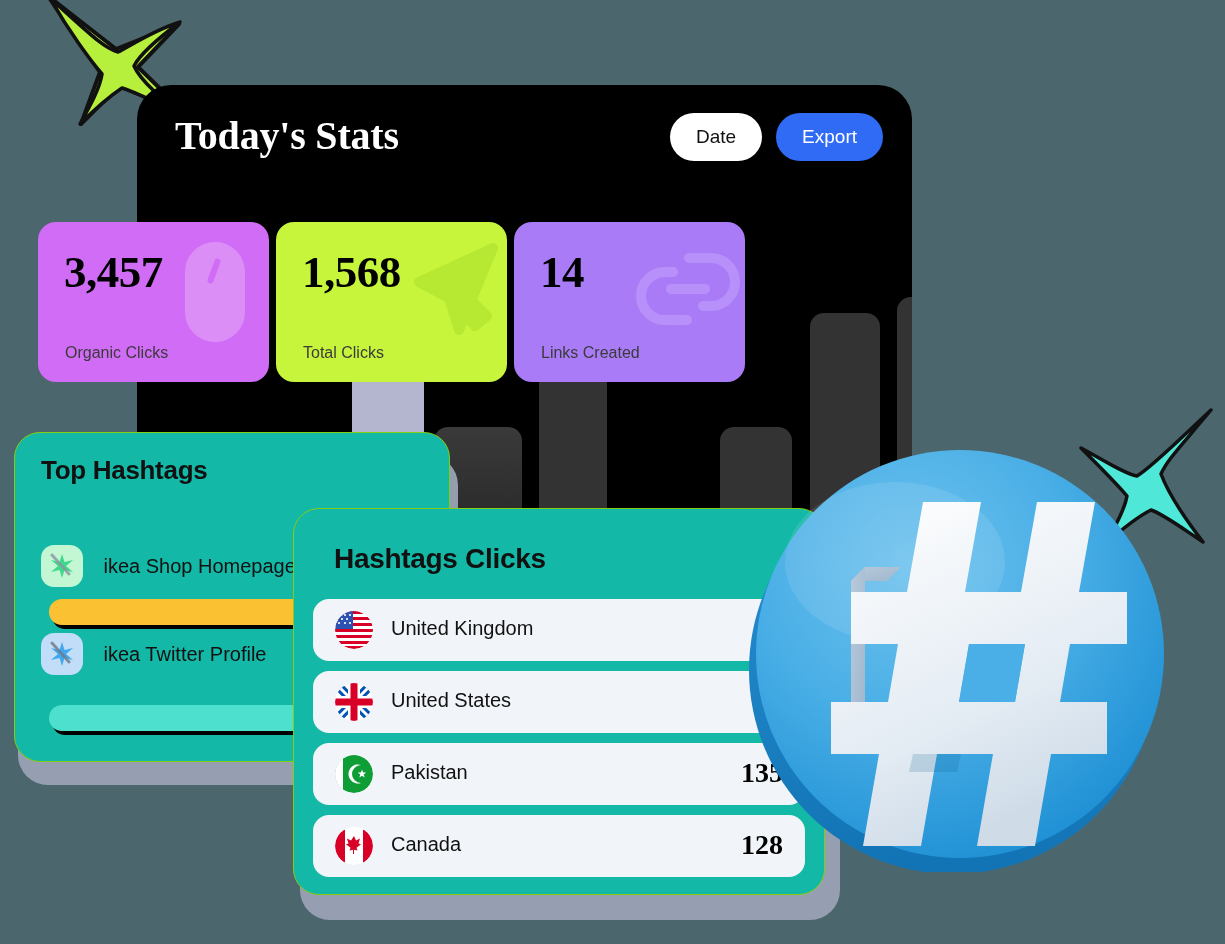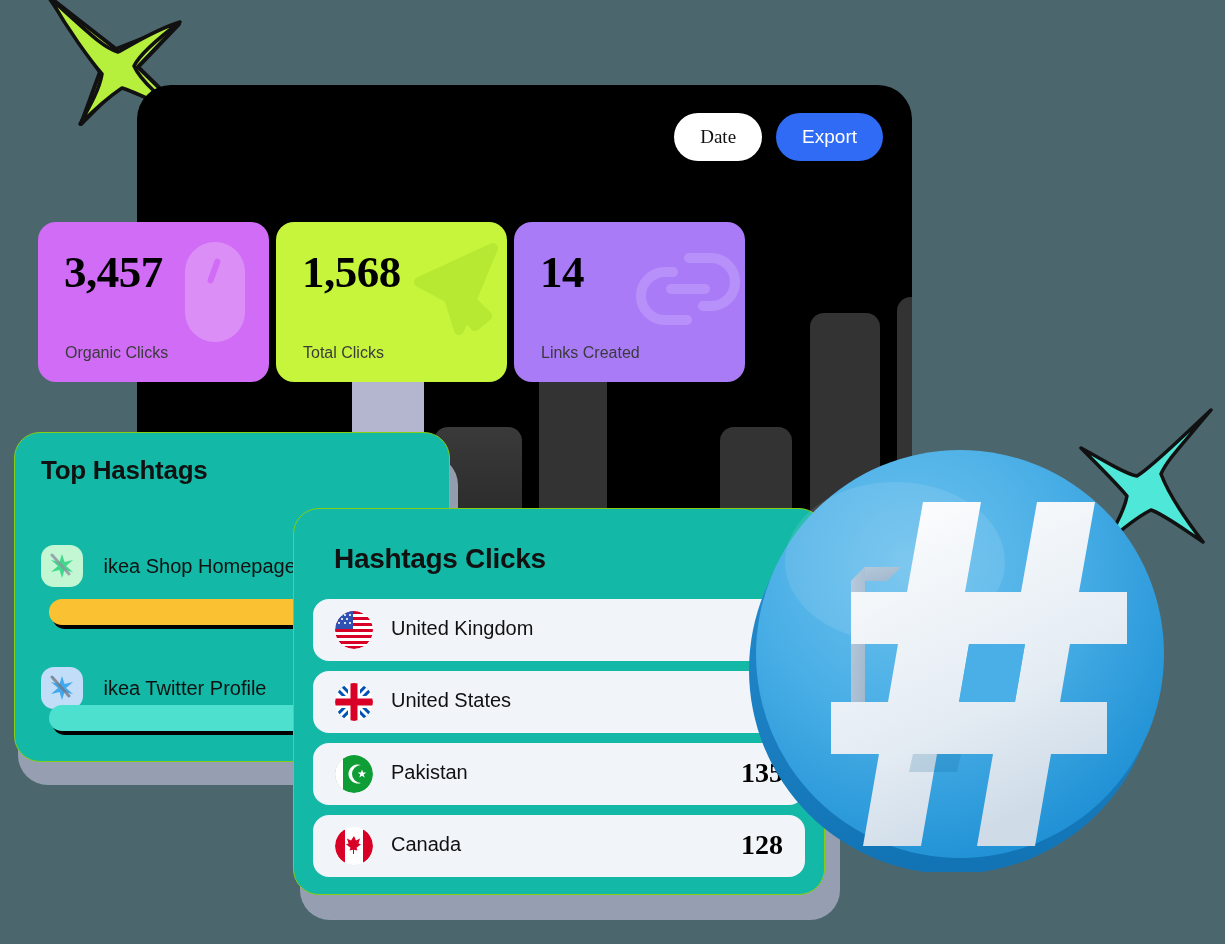--- a/index.html
+++ b/index.html
@@ -29,21 +29,21 @@
     font-family:"Liberation Serif", serif;
     font-weight:bold;font-size:40px;color:#fff;letter-spacing:-.2px;
   }
   .btn-row{position:absolute;right:29px;top:28px;display:flex;gap:14px;}
   .btn{
     border:none;border-radius:40px;cursor:pointer;
     font-family:"Liberation Sans", sans-serif;
     font-size:19px;font-weight:500;
     padding:0 26px;height:48px;line-height:48px;
   }
-  .btn-date{background:#fff;color:#111;font-family:Liberation Serif, serif;}
+  .btn-date{background:#fff;color:#111;}
   .btn-export{background:#2f6bf5;color:#fff;}
 
   
   .bars{position:absolute;left:0;top:140px;width:100%;height:300px;}
   .bar{position:absolute;bottom:0;border-radius:14px 14px 0 0;}
 
   
   .cards{position:absolute;left:38px;top:222px;display:flex;gap:7px;z-index:5;}
   .card{
     width:231px;height:160px;border-radius:18px;position:relative;overflow:hidden;
@@ -126,20 +126,21 @@
     <div class="bars">
       <div class="bar" style="left:215px;width:72px;height:200px;background:#b4b5cf;"></div>
       <div class="bar" style="left:297px;width:88px;height:98px;background:linear-gradient(180deg,#3a3a3a,#2a2a2a);"></div>
       <div class="bar" style="left:402px;width:68px;height:212px;background:#333;"></div>
       <div class="bar" style="left:583px;width:72px;height:98px;background:#333;"></div>
       <div class="bar" style="left:673px;width:70px;height:212px;background:#333;"></div>
       <div class="bar" style="left:760px;width:32px;height:228px;background:#333;"></div>
     </div>
 
     <div class="dash-head">
+      <div class="dash-title">Today's Stats</div>
       <div class="btn-row">
         <button class="btn btn-date">Date</button>
         <button class="btn btn-export">Export</button>
       </div>
     </div>
   </div>
 
   <div class="cards">
 
     <div class="card" style="background:#d06cf5;">
@@ -190,21 +191,21 @@
           <path d="M3 2 L20 21" stroke="#8b95a0" stroke-width="3" stroke-linecap="round" opacity=".8"></path>
         </svg>
       </span>
       <span class="hname">ikea Shop Homepage</span>
     </div>
     <div class="hbarwrap" style="top:166px;width:300px;">
       <div class="hbarshadow"></div>
       <div class="hbar" style="width:300px;background:#fac232;"></div>
     </div>
 
-    <div class="hrow" style="top:234px;">
+    <div class="hrow" style="top:200px;">
       <span class="hicon" style="background:#c2ddf8;">
         <svg width="26" height="26" viewBox="0 0 26 26">
           <path d="M13 1 L15.5 9 L24 7 L17 13 L24 19 L15.5 17 L13 25 L10.5 17 L2 19 L9 13 L2 7 L10.5 9 Z" fill="#3fa8ef"></path>
           <path d="M3 2 L20 21" stroke="#6f7b88" stroke-width="3" stroke-linecap="round" opacity=".8"></path>
         </svg>
       </span>
       <span class="hname">ikea Twitter Profile</span>
     </div>
     <div class="hbarwrap" style="top:272px;width:300px;">
       <div class="hbarshadow"></div>

